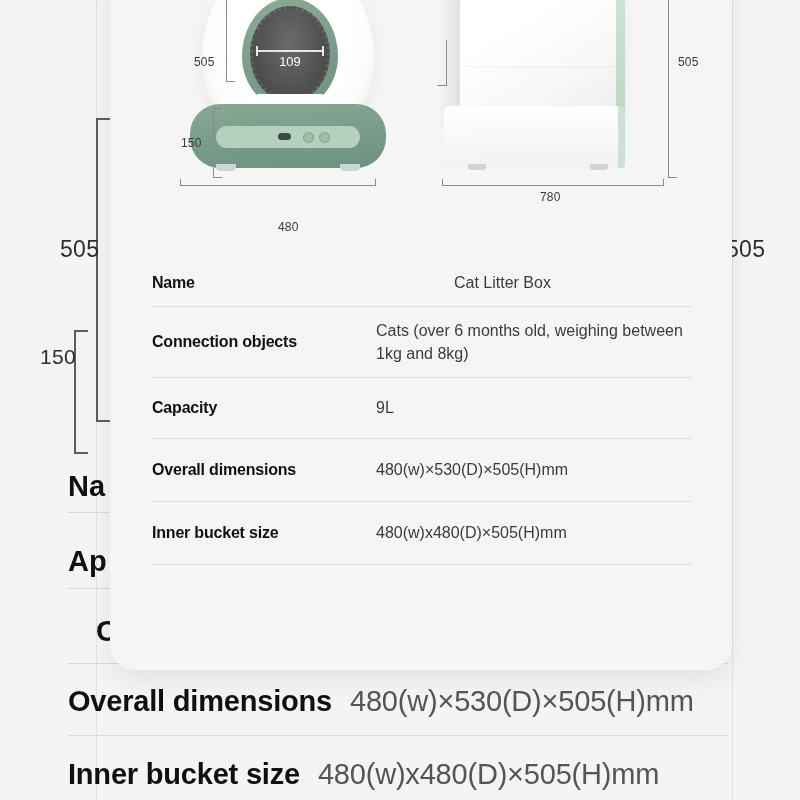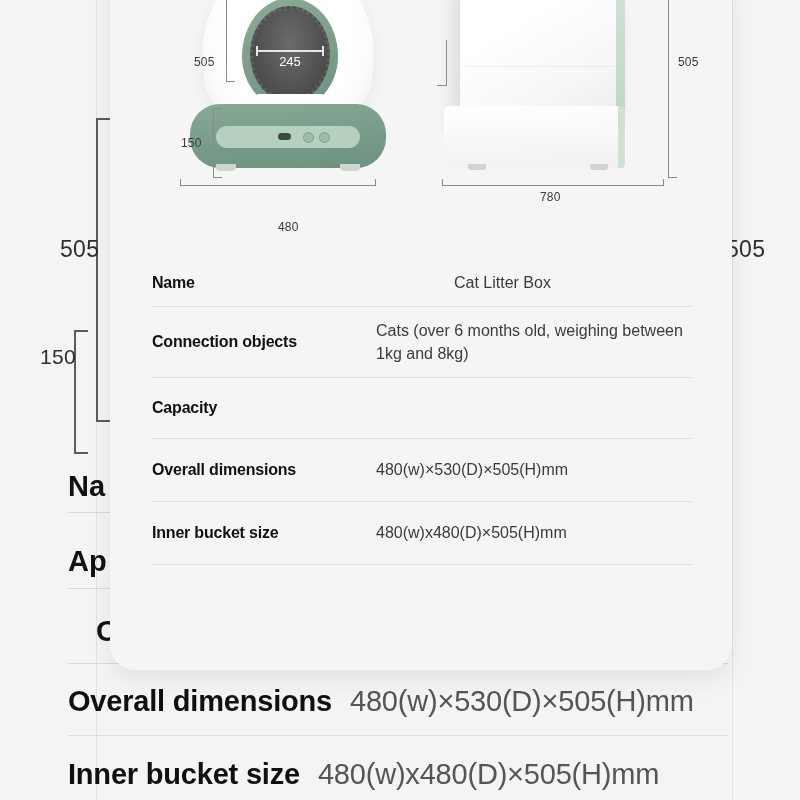--- a/index.html
+++ b/index.html
@@ -179,21 +179,21 @@
 <div id="card">
  <div id="card-inner">
 
   <div id="drawings">
 
     <div id="front-view">
       <div class="halo"></div>
       <div class="drum-ring">
         <div class="drum-hole"></div>
         <div class="w245"></div>
-        <div class="w245-lbl">245</div>
+        <div class="w245-lbl">109</div>
       </div>
       <div class="drawer"></div>
       <div class="base">
         <div class="base-band"></div>
         <div class="pwr"></div>
         <div class="led a"></div>
         <div class="led b"></div>
       </div>
       <div class="foot l"></div>
       <div class="foot r"></div>
@@ -246,20 +246,21 @@
       <div class="sp-value indent">Cat Litter Box</div>
     </div>
 
     <div class="sp-row r-obj">
       <div class="sp-label">Connection objects</div>
       <div class="sp-value">Cats (over 6 months old, weighing between 1kg and 8kg)</div>
     </div>
 
     <div class="sp-row r-cap">
       <div class="sp-label">Capacity</div>
+      <div class="sp-value">9L</div>
     </div>
 
     <div class="sp-row r-od">
       <div class="sp-label">Overall dimensions</div>
       <div class="sp-value">480(w)×530(D)×505(H)mm</div>
     </div>
 
     <div class="sp-row r-ib">
       <div class="sp-label">Inner bucket size</div>
       <div class="sp-value">480(w)x480(D)×505(H)mm</div>

